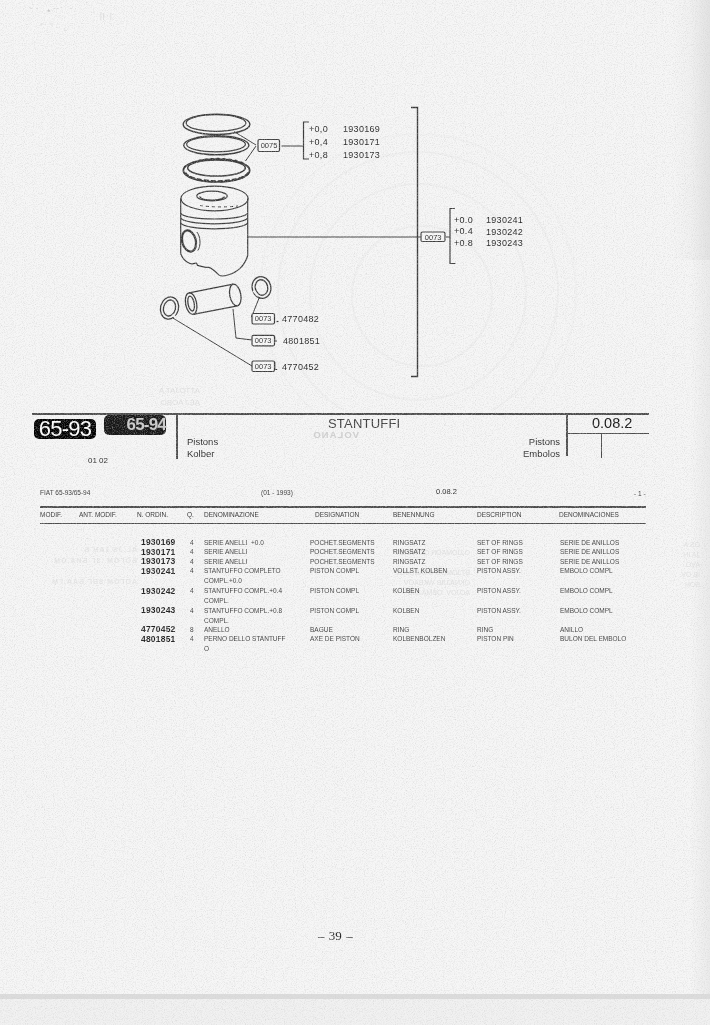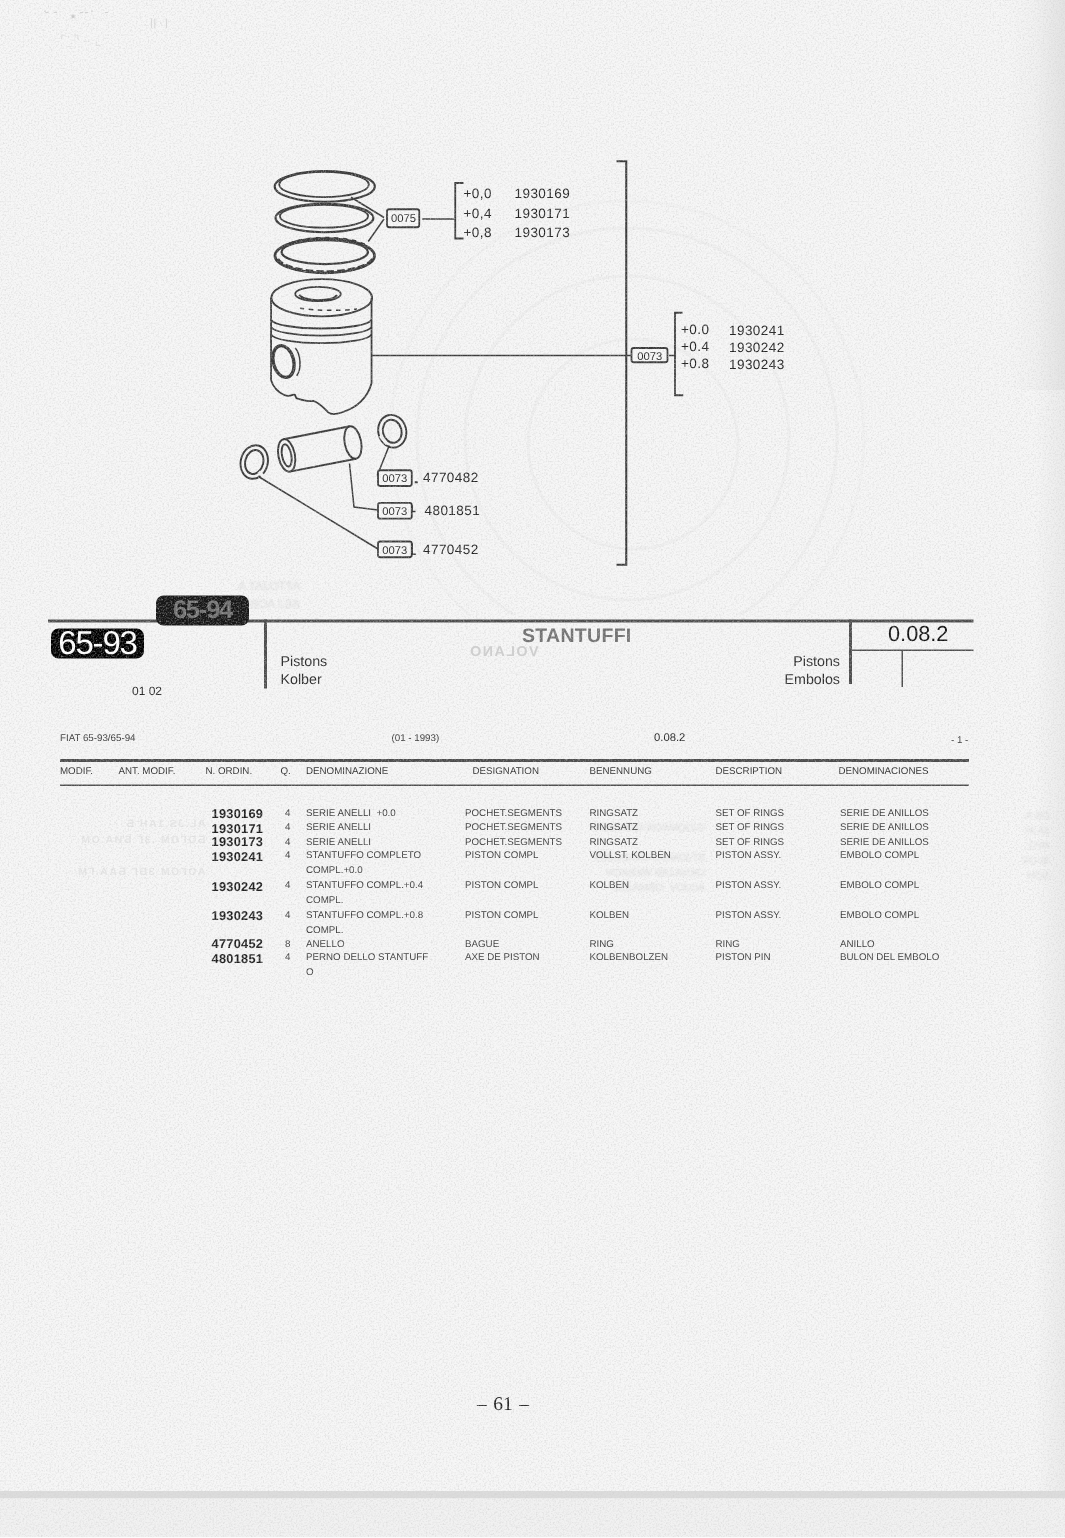--- a/index.html
+++ b/index.html
@@ -140,25 +140,25 @@
 <text x="486" y="246">1930243</text>
 <text x="282" y="321.5">4770482</text>
 <text x="283" y="343.5">4801851</text>
 <text x="282" y="369.5">4770452</text>
 </g>
 </g>
 </svg>
 
 <div class="hl" style="left:32px;top:412.5px;width:617px;height:2px;"></div>
 <div class="abs" style="left:34px;top:419px;width:62px;height:20px;background:#000000;border-radius:5px;color:#fff;font-weight:normal;font-size:22px;text-align:center;line-height:20.5px;letter-spacing:-0.8px;">65-93</div>
-<div class="abs" style="left:104px;top:397px;width:62px;height:20px;background:#161616;border-radius:5px;color:#8b5cf6;font-weight:bold;font-size:17px;text-align:center;line-height:20.5px;letter-spacing:-0.8px;">65-94</div>
+<div class="abs" style="left:104px;top:415px;width:62px;height:20px;background:#161616;border-radius:5px;color:#5eead4;font-weight:bold;font-size:17px;text-align:right;line-height:20.5px;letter-spacing:-0.8px;">65-94</div>
 <div class="abs" style="left:88px;top:456px;font-size:8px;color:#222;">01 02</div>
 <div class="hl" style="left:176px;top:413px;width:1.5px;height:46px;"></div>
 <div class="abs it" style="left:187px;top:435.5px;font-size:9.5px;line-height:12px;">Pistons<br>Kolber</div>
-<div class="abs" style="left:348px;top:415.5px;font-size:13px;letter-spacing:0.2px;color:#8b5cf6;font-weight:bold;">STANTUFFI</div>
+<div class="abs" style="left:328px;top:415.5px;font-size:13px;letter-spacing:0.2px;color:#b91c1c;">STANTUFFI</div>
 <div class="abs it" style="left:470px;top:435.5px;width:90px;font-size:9.5px;line-height:12px;text-align:right;">Pistons<br>Embolos</div>
 <div class="hl" style="left:566px;top:413px;width:1.5px;height:43px;"></div>
 <div class="abs" style="left:592px;top:415px;font-size:14.5px;color:#111;">0.08.2</div>
 <div class="hl" style="left:566px;top:432.5px;width:83px;height:1.5px;"></div>
 <div class="hl" style="left:601px;top:434px;width:1.2px;height:24px;"></div>
 
 <div class="abs" style="left:40px;top:489px;font-size:6.5px;color:#333;">FIAT 65-93/65-94</div>
 <div class="abs" style="left:261px;top:489px;font-size:6.5px;color:#333;">(01 - 1993)</div>
 <div class="abs" style="left:436px;top:487px;font-size:7.5px;color:#222;">0.08.2</div>
 <div class="abs" style="left:634px;top:490px;font-size:6.5px;color:#333;">- 1 -</div>
@@ -255,21 +255,21 @@
       <span class="c3">PERNO DELLO STANTUFF</span>
       <span class="c4">AXE DE PISTON</span>
       <span class="c5">KOLBENBOLZEN</span>
       <span class="c6">PISTON PIN</span>
       <span class="c7">BULON DEL EMBOLO</span>
     </div>
 <div class="tr" style="top:645px;">
       <span class="c3">O</span>
     </div>
 
-<div class="abs" style="left:318px;top:928px;font-size:13px;font-family:'Liberation Serif',serif;color:#222;">–  61  –</div>
+<div class="abs" style="left:318px;top:928px;font-size:13px;font-family:'Liberation Serif',serif;color:#222;">–  39  –</div>
 <div class="abs" style="left:0;top:994px;width:710px;height:5px;background:#dcdcda;"></div>
 <div class="abs" style="left:0;top:999px;width:710px;height:26px;background:#f1f1ef;"></div>
 
 <svg class="abs" style="left:0;top:0;pointer-events:none;" width="710" height="1025">
 <filter id="paperNoise" x="0" y="0" width="100%" height="100%">
 <feTurbulence type="fractalNoise" baseFrequency="0.9" numOctaves="2" seed="7" stitchTiles="stitch"></feTurbulence>
 <feColorMatrix type="matrix" values="0 0 0 0 0.62  0 0 0 0 0.62  0 0 0 0 0.60  0.9 0.9 0.9 0 -1.25"></feColorMatrix>
 </filter>
 <rect width="710" height="1025" filter="url(#paperNoise)" opacity="0.8"></rect>
 </svg>

